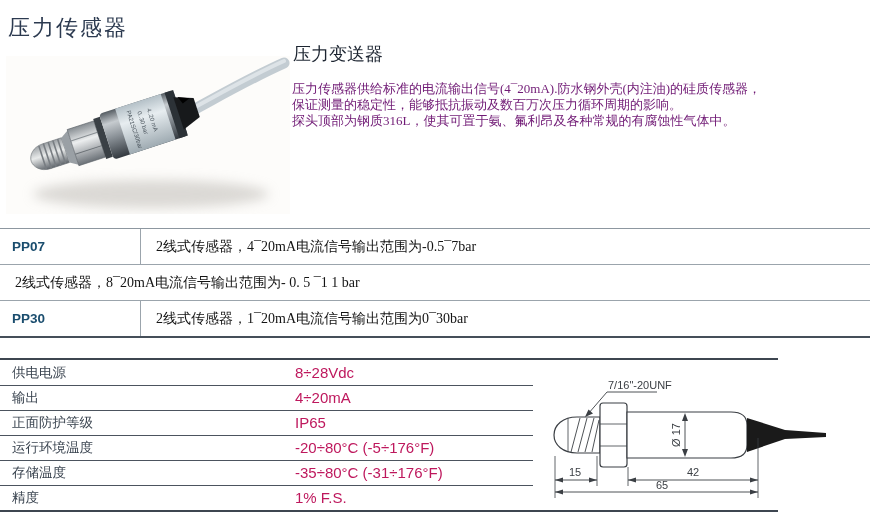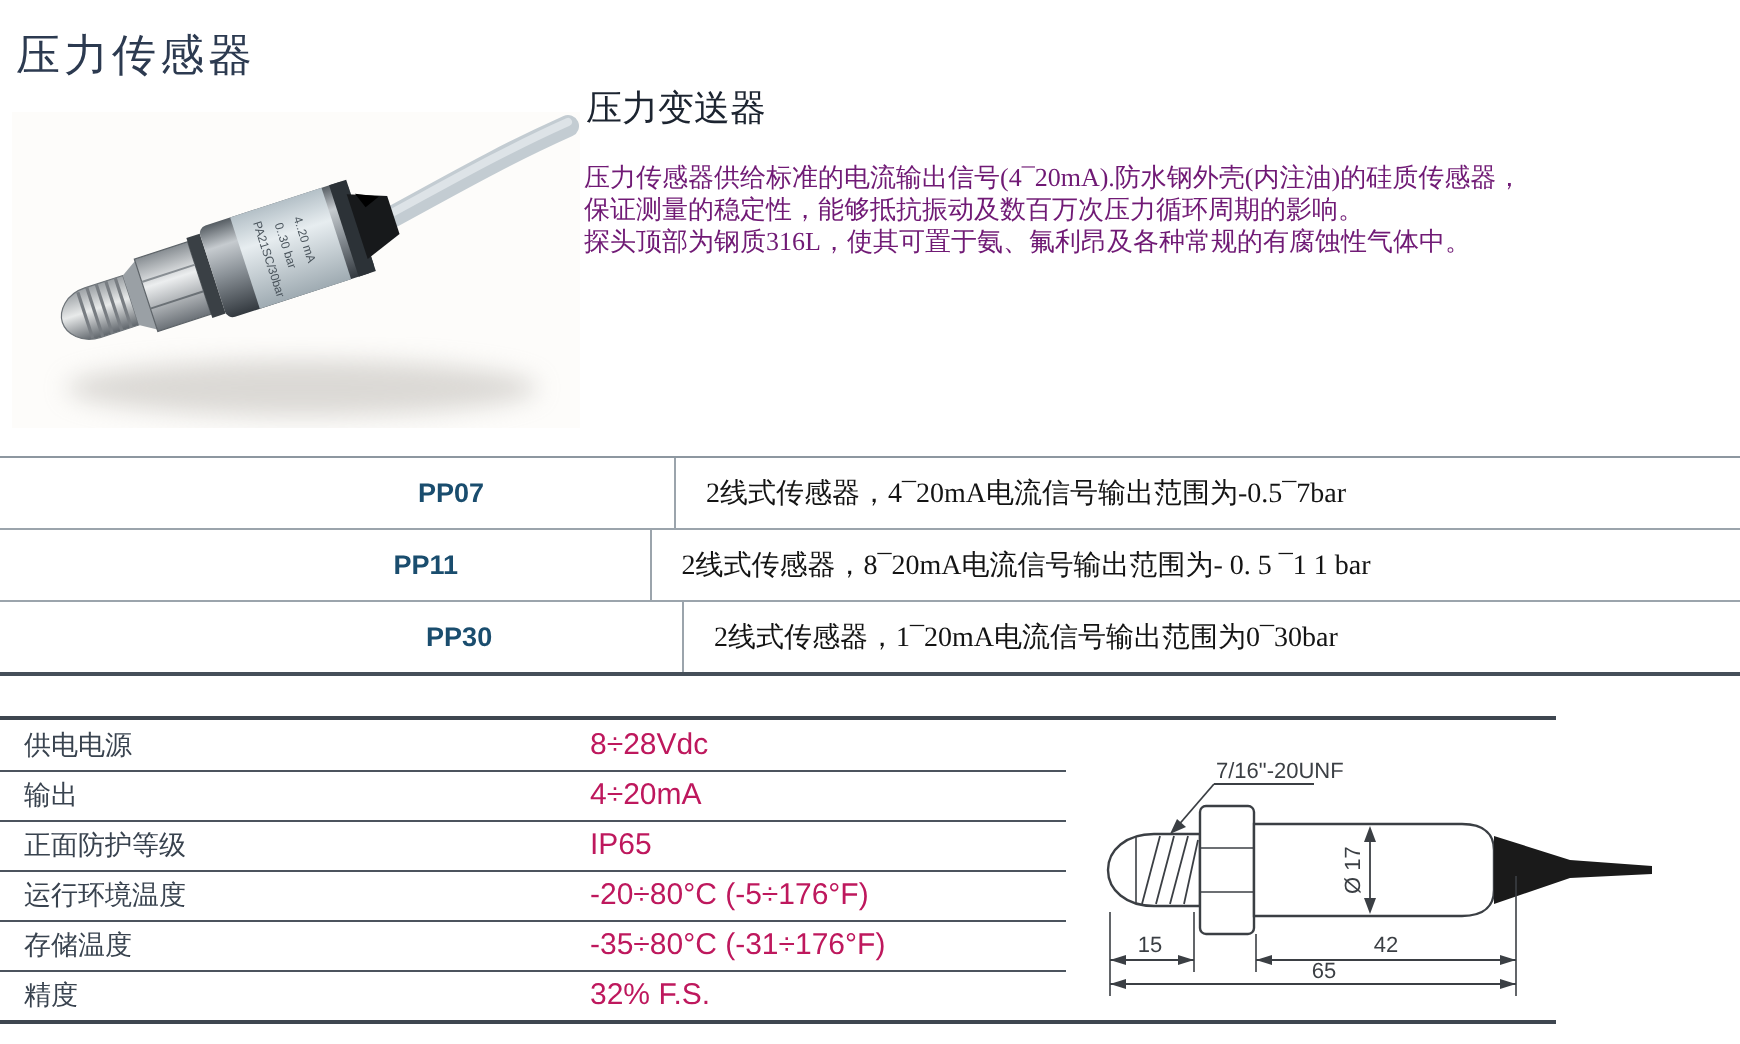--- a/index.html
+++ b/index.html
@@ -8,21 +8,21 @@
   .page-title{position:absolute;left:8px;top:13px;font-family:Liberation Sans, sans-serif;
         font-size:22px;color:#2c3a50;letter-spacing:2px;}
   .photo-svg{position:absolute;left:6px;top:56px;}
   .subtitle{position:absolute;left:293px;top:42px;font-family:"Liberation Serif","DejaVu Serif",serif;
         font-size:18px;color:#1c2430;}
   .desc{position:absolute;left:292px;top:81px;width:578px;
         font-family:"Liberation Serif","DejaVu Serif",serif;font-size:13px;line-height:16px;color:#701a75;}
   
   .models{position:absolute;left:0;top:228px;width:870px;
         border-top:1px solid #8d97a0;border-bottom:2px solid #454f59;}
-  .mrow{display:flex;align-items:stretch;height:35px;border-bottom:1px solid #9ba4ac;justify-content:center;}
+  .mrow{display:flex;align-items:stretch;height:35px;border-bottom:1px solid #9ba4ac;}
   .mrow:last-child{border-bottom:none;}
   .mcell-model{flex:0 0 128px;padding-left:12px;display:flex;align-items:center;
         border-right:1px solid #9ba4ac;color:#1a4d6e;font-weight:bold;font-size:13.5px;}
   .mcell-desc{display:flex;align-items:center;padding-left:15px;
         font-family:"Liberation Serif","DejaVu Serif",serif;font-size:14px;color:#141414;}
   
   .specs{position:absolute;left:0;top:358px;width:778px;
         border-top:2px solid #3e4650;border-bottom:2px solid #3e4650;}
   .srow{position:relative;height:25px;display:flex;align-items:center;}
   .srow:not(:last-child)::after{content:"";position:absolute;left:0;bottom:-1px;width:533px;
@@ -104,21 +104,20 @@
     <div>保证测量的稳定性，能够抵抗振动及数百万次压力循环周期的影响。</div>
     <div>探头顶部为钢质316L，使其可置于氨、氟利昂及各种常规的有腐蚀性气体中。</div>
   </div>
 
   <div class="models">
     <div class="mrow">
       <div class="mcell-model">PP07</div>
       <div class="mcell-desc">2线式传感器，4¯20mA电流信号输出范围为-0.5¯7bar</div>
     </div>
     <div class="mrow">
-      <div class="mcell-model">PP11</div>
       <div class="mcell-desc">2线式传感器，8¯20mA电流信号输出范围为- 0. 5 ¯1 1 bar</div>
     </div>
     <div class="mrow">
       <div class="mcell-model">PP30</div>
       <div class="mcell-desc">2线式传感器，1¯20mA电流信号输出范围为0¯30bar</div>
     </div>
   </div>
 
   <div class="specs">
     <div class="srow">
@@ -136,21 +135,21 @@
     <div class="srow">
       <div class="slabel">运行环境温度</div>
       <div class="svalue">-20÷80°C (-5÷176°F)</div>
     </div>
     <div class="srow">
       <div class="slabel">存储温度</div>
       <div class="svalue">-35÷80°C (-31÷176°F)</div>
     </div>
     <div class="srow">
       <div class="slabel">精度</div>
-      <div class="svalue">32% F.S.</div>
+      <div class="svalue">1% F.S.</div>
     </div>
   </div>
 
   <svg class="drawing-svg" width="335" height="150" viewBox="0 0 335 150">
     <g stroke="#3b3f44" stroke-width="1.2" fill="none">
 
       <path d="M65 49 H42 C28 49 19 57 19 67 C19 77 28 85 42 85 H65 Z" fill="#ffffff"></path>
       <line x1="33" y1="50" x2="33" y2="84" stroke-width="0.8"></line>
       <g stroke-width="0.9">
         <line x1="36" y1="84" x2="45" y2="50"></line>

